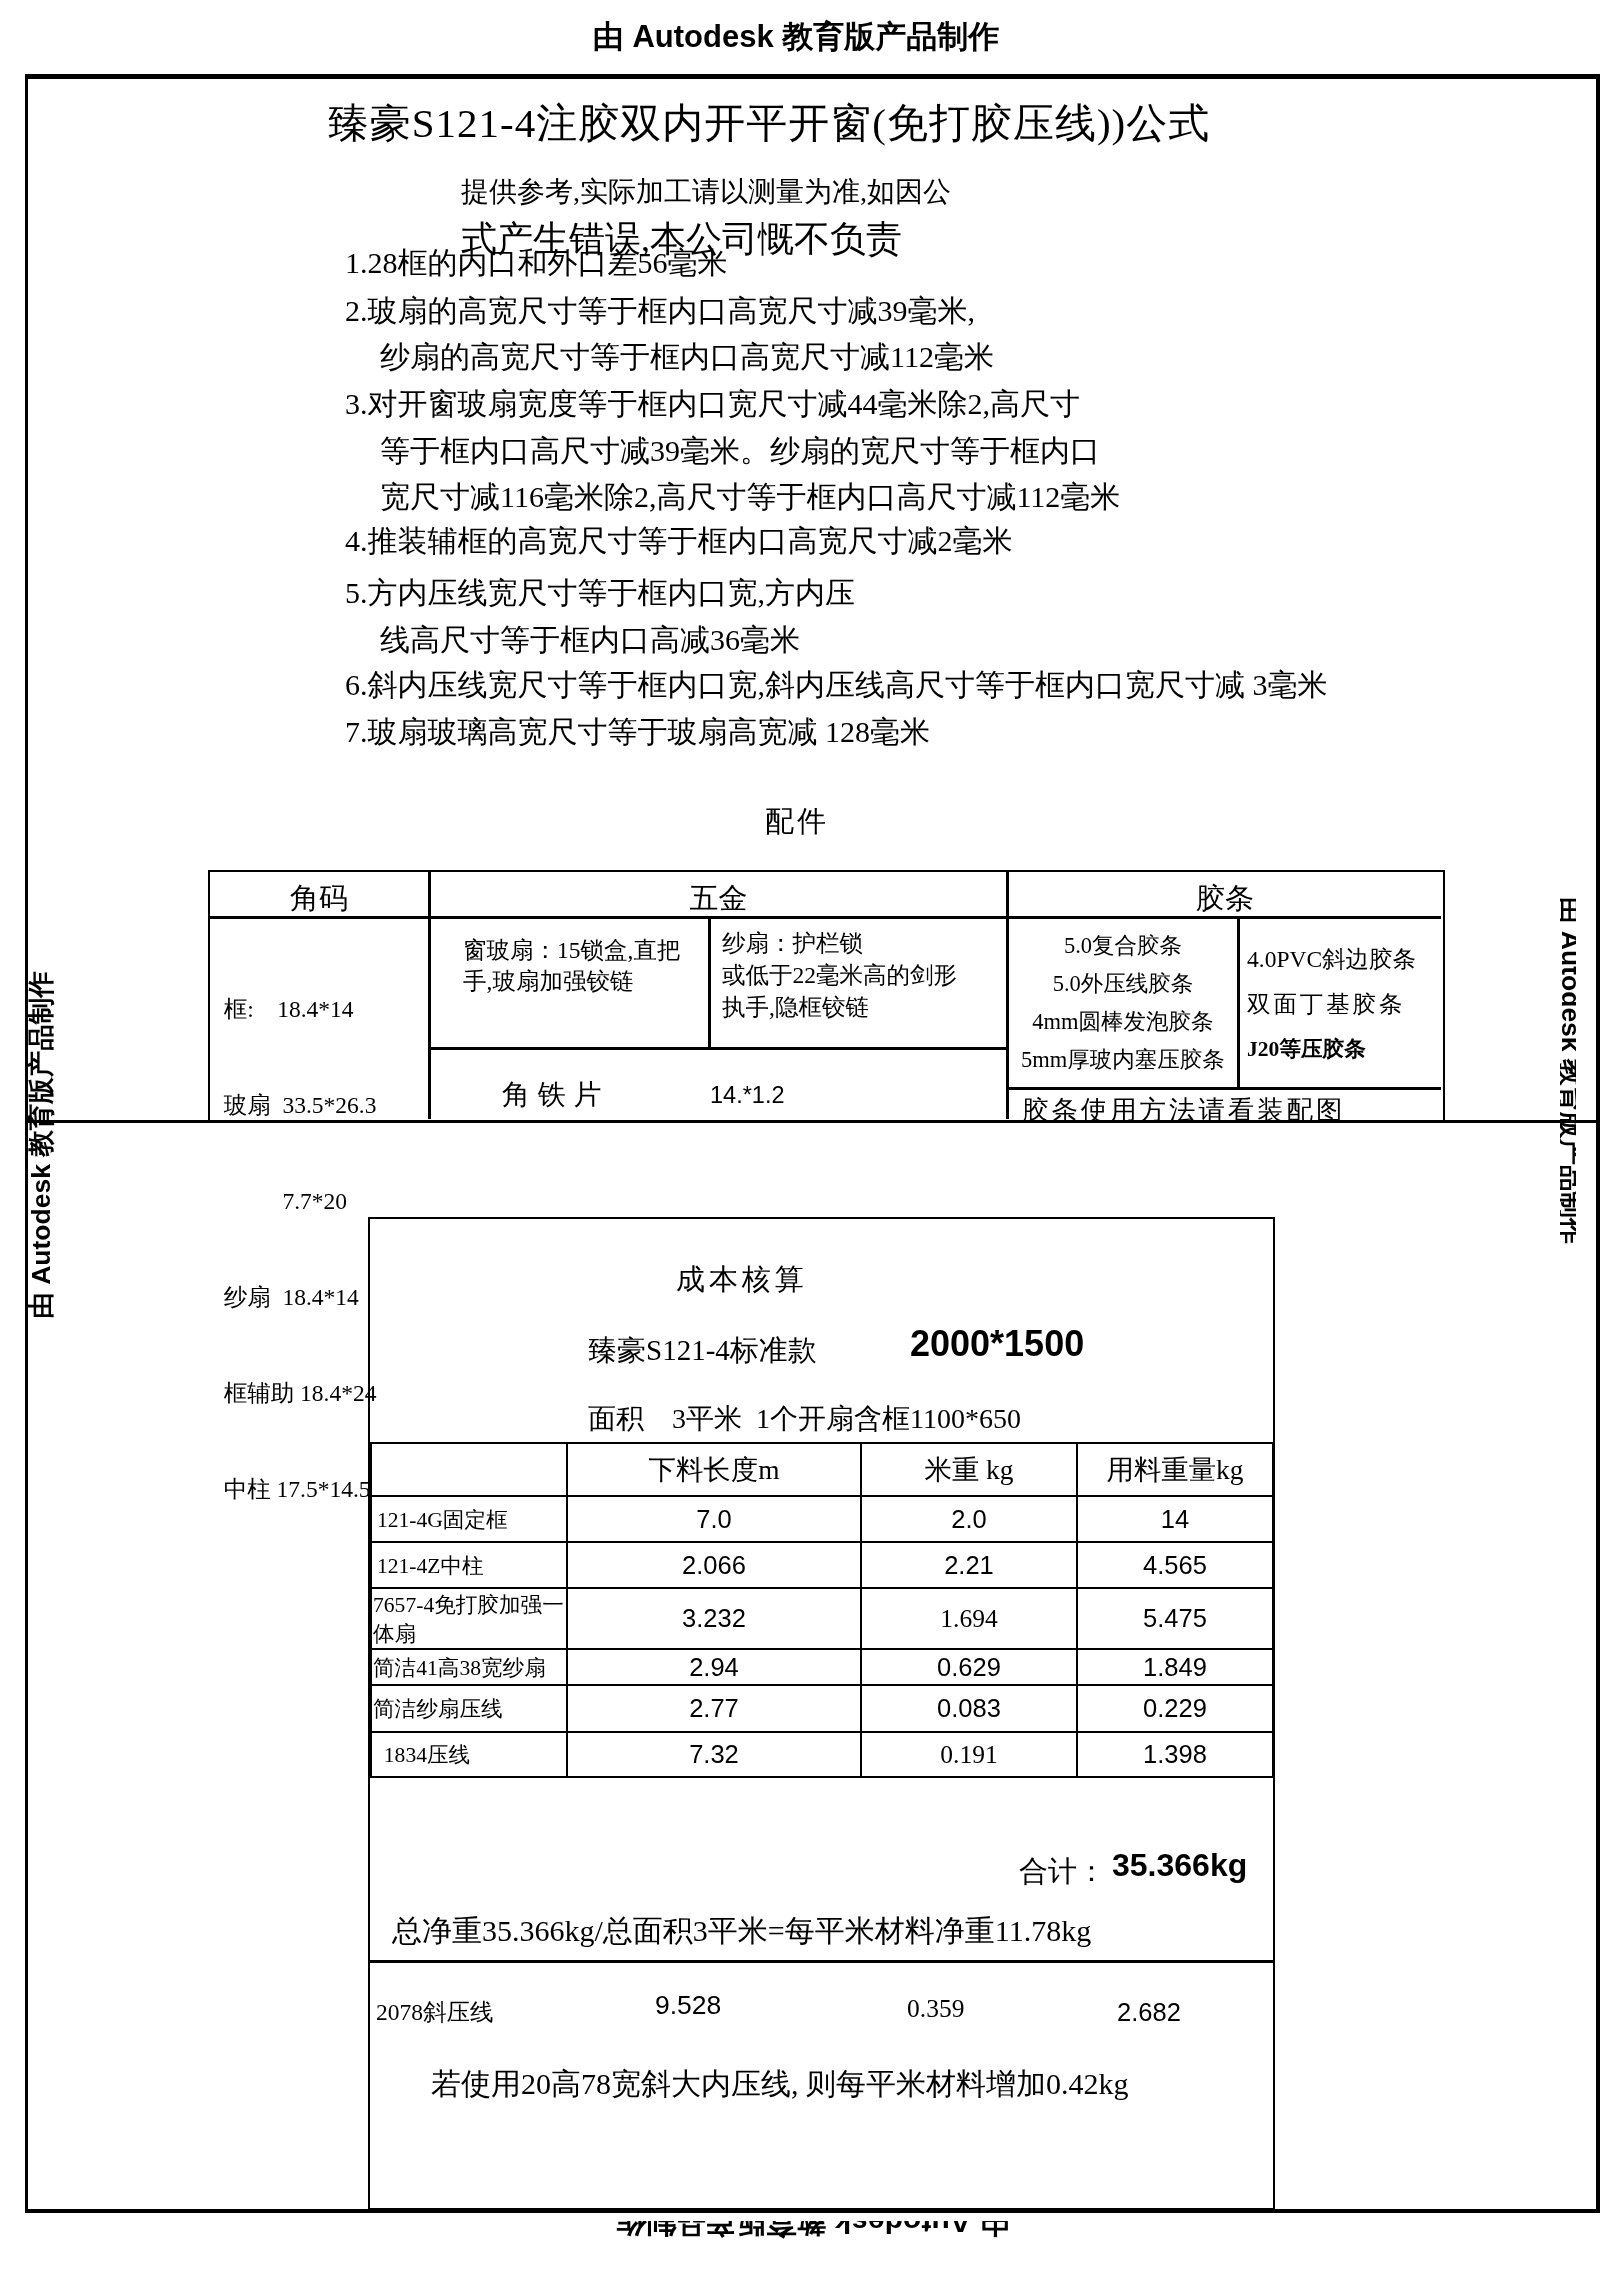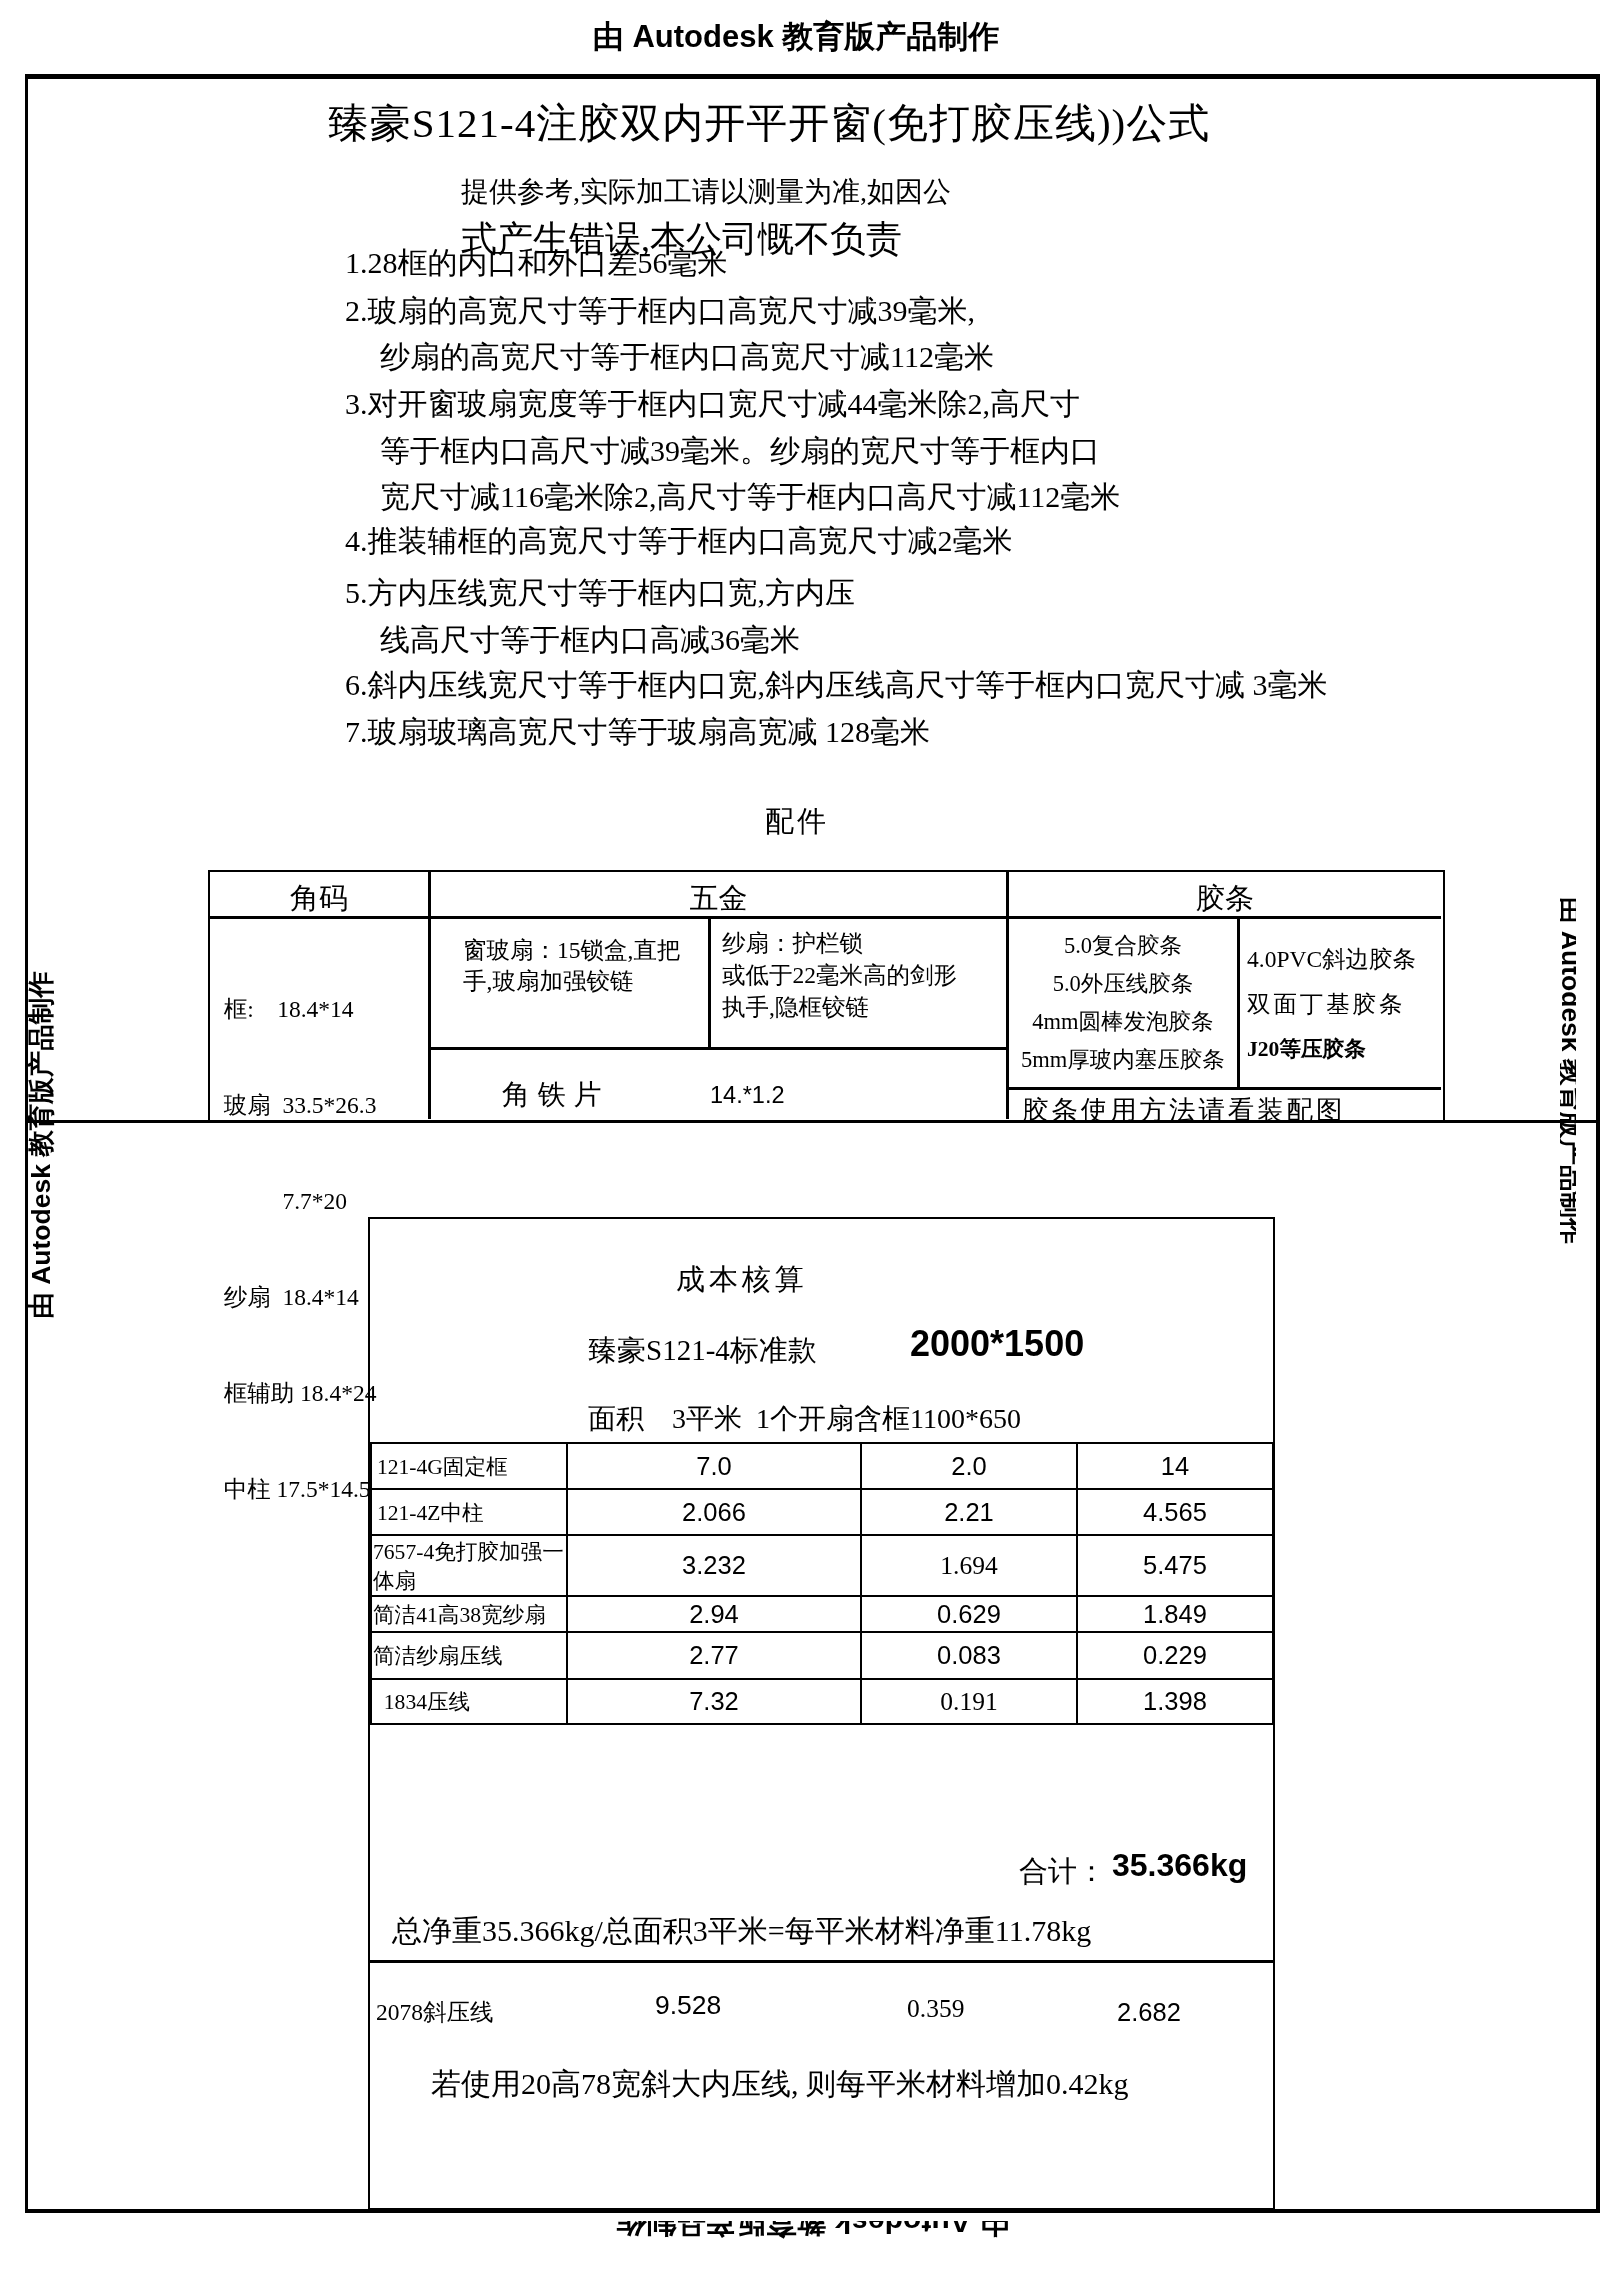--- a/index.html
+++ b/index.html
@@ -112,20 +112,26 @@
   </div>
 
   <div class="abs" style="left:368px;top:1217px;width:907px;height:993px;border:2.9px solid #000;box-sizing:border-box;"></div>
 
   <div class="abs" style="left:676px;top:1260px;font-size:29px;letter-spacing:3.9px;">成本核算</div>
   <div class="abs" style="left:588px;top:1331px;font-size:29px;">臻豪S121-4标准款</div>
   <div class="abs sans" style="left:910px;top:1323px;font-size:36px;font-weight:bold;">2000*1500</div>
   <div class="abs pre" style="left:588px;top:1400px;font-size:28px;">面积    3平米  1个开扇含框1100*650</div>
 
   <div class="ctable">
+    <div class="crow" style="height:53px;">
+      <div class="c0"></div>
+      <div class="c1 chead">下料长度m</div>
+      <div class="c2 chead">米重 kg</div>
+      <div class="c3 chead">用料重量kg</div>
+    </div>
     <div class="crow" style="height:46px;">
       <div class="c0">121-4G固定框</div>
       <div class="c1 cnum">7.0</div>
       <div class="c2 cnum">2.0</div>
       <div class="c3 cnum">14</div>
     </div>
     <div class="crow" style="height:46px;">
       <div class="c0">121-4Z中柱</div>
       <div class="c1 cnum">2.066</div>
       <div class="c2 cnum">2.21</div>

